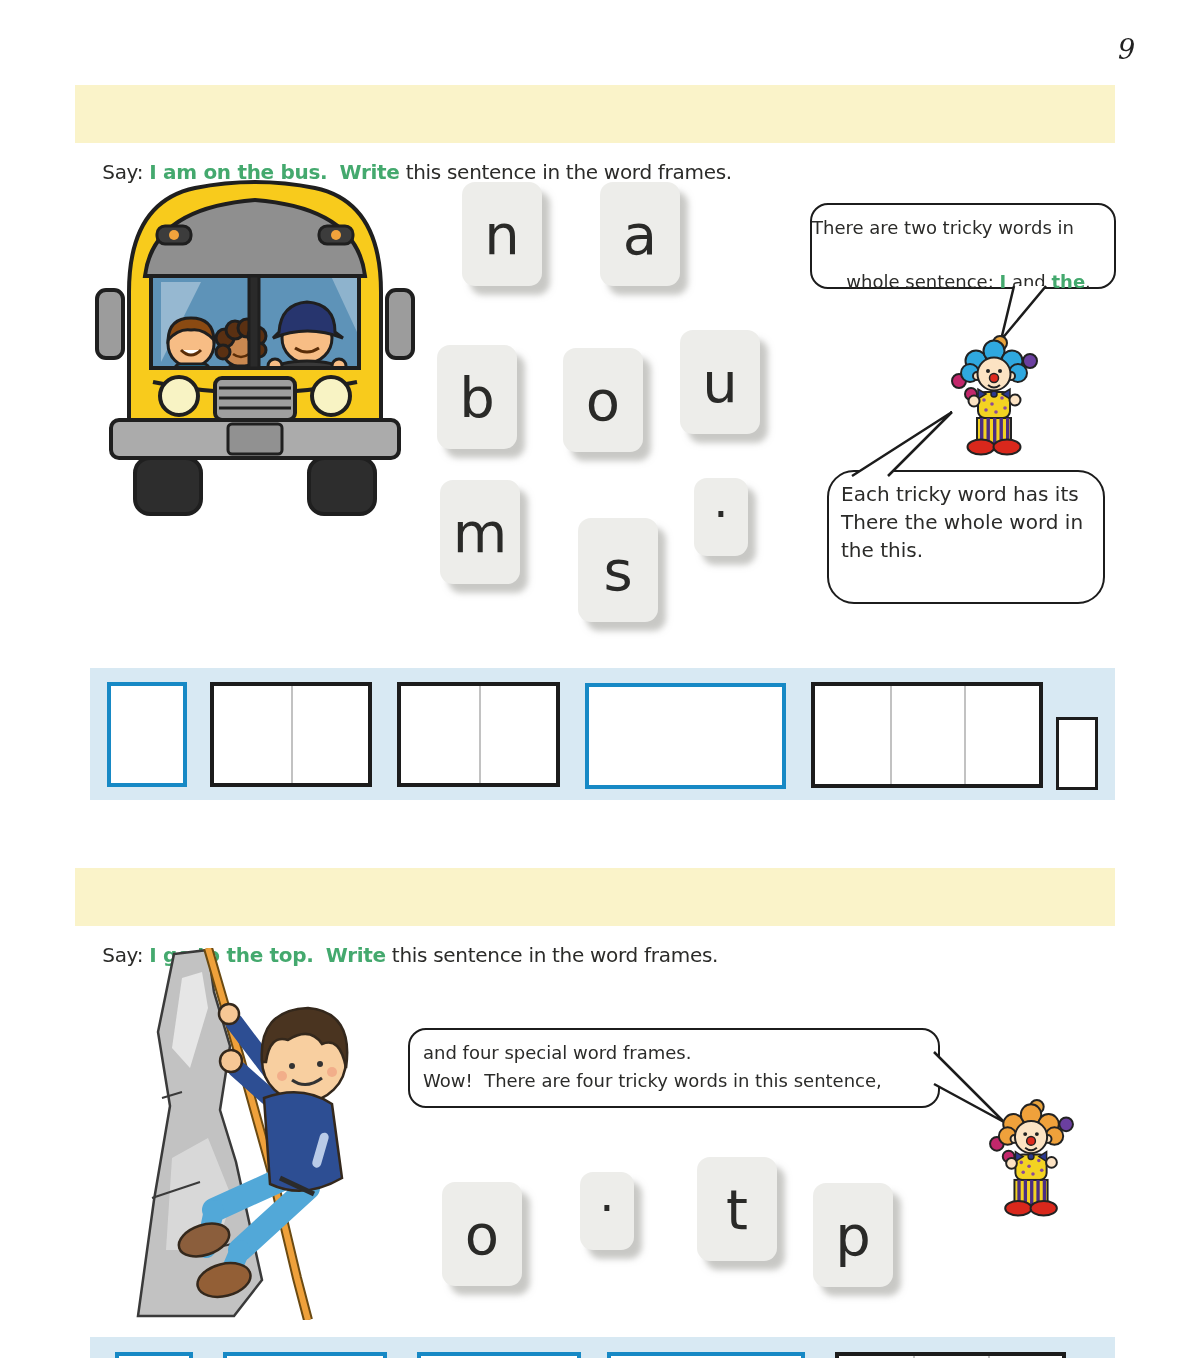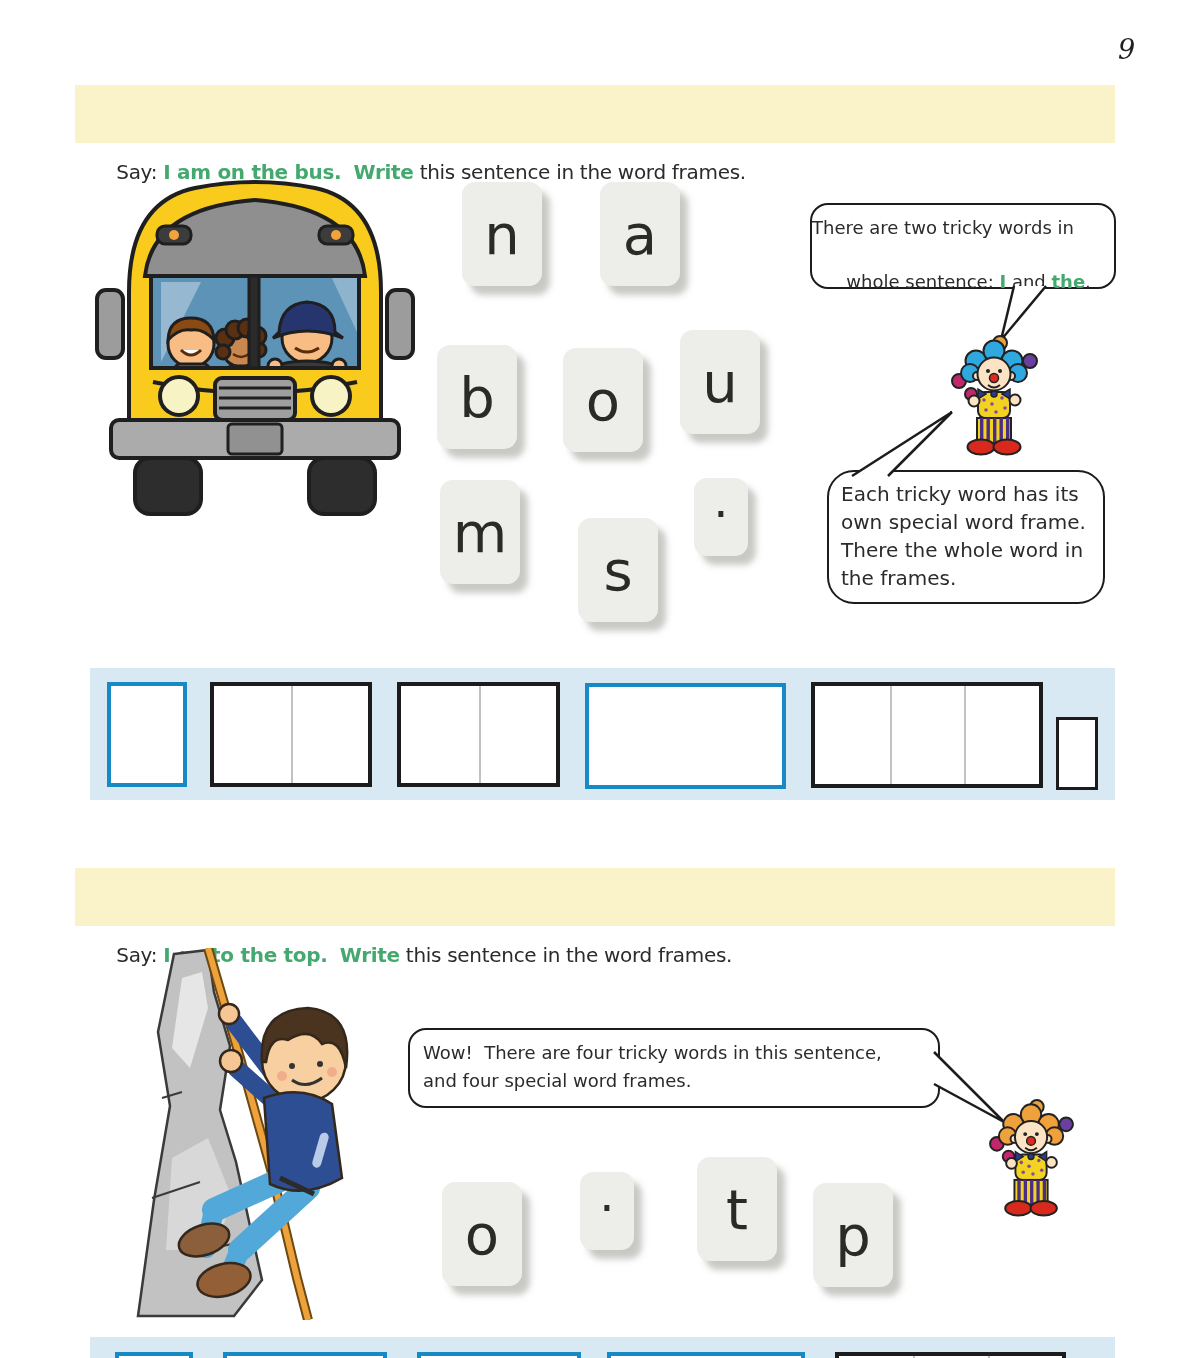--- a/index.html
+++ b/index.html
@@ -3,21 +3,21 @@
 <meta charset="utf-8">
 <style>
   html,body{margin:0;padding:0;background:#fff;}
   #page{position:relative;width:1200px;height:1358px;background:#ffffff;overflow:hidden;
         font-family:"DejaVu Sans",sans-serif;color:#2b2b29;}
 
   .page-number{position:absolute;left:1118px;top:34px;font-family:"DejaVu Serif",serif;
                font-style:italic;font-size:27px;color:#222;}
 
   .banner{position:absolute;left:75px;width:1040px;height:58px;background:#FAF3C9;
-          font-size:20px;line-height:58px;padding-left:17px;box-sizing:border-box;
+          font-size:20px;line-height:58px;padding-left:3px;box-sizing:border-box;
           white-space:pre;letter-spacing:-0.3px;}
   .banner span{white-space:pre;}
   #banner1{top:85px;} #banner2{top:868px;}
   .green{color:#44A96E;} .bold{font-weight:bold;}
 
   
   .tile{position:absolute;width:80px;height:104px;background:#EDEDEA;border-radius:13px;
         box-shadow:8px 9px 6px rgba(155,155,150,0.55);display:flex;align-items:center;
         justify-content:center;font-size:56px;color:#2a2a28;}
   .tile.small{width:54px;height:78px;font-size:48px;}
@@ -154,23 +154,22 @@
 
   <div class="bubble" id="bubble1">
     <div class="bline">There are two tricky words in</div>
     <div class="bline">
       <span>whole sentence: </span><span class="green bold">I</span><span> and </span><span class="green bold">the</span><span>.</span>
     </div>
   </div>
 
   <div class="bubble" id="bubble2">
     <div class="bline">Each tricky word has its</div>
-    <div class="bline">own special word frame.</div>
     <div class="bline">There the whole word in</div>
-    <div class="bline">the frames.</div>
+    <div class="bline">the this.</div>
   </div>
 
   <svg class="overlay" width="1200" height="1358" viewBox="0 0 1200 1358">
     <path d="M1014 286 L1001 340 L1046 286" fill="#ffffff" stroke="#1c1c1c" stroke-width="2.5"></path>
     <path d="M852 476 L952 412 L888 476" fill="#ffffff" stroke="#1c1c1c" stroke-width="2.5"></path>
     <path d="M934 1052 L1004 1122 L934 1084" fill="#ffffff" stroke="#1c1c1c" stroke-width="2.5"></path>
   </svg>
 
   <svg class="art" style="left:950px;top:334px;z-index:6;" width="90" height="122" viewBox="0 0 90 122">
     <g stroke="#222" stroke-width="2">
@@ -263,22 +262,22 @@
       <path d="M180 132 Q194 142 210 130" fill="none" stroke="#333" stroke-width="3"></path>
       <circle cx="170" cy="128" r="5" fill="#F0A080" stroke="none" opacity="0.7"></circle>
       <circle cx="220" cy="124" r="5" fill="#F0A080" stroke="none" opacity="0.7"></circle>
       <path d="M152 150 Q190 136 220 156 L230 230 Q192 252 158 236 Z" fill="#2D4E93"></path>
       <rect x="204" y="184" width="9" height="36" rx="4.5" fill="#B9CBE8" stroke="none" transform="rotate(16 208 202)"></rect>
       <path d="M168 230 L202 246" stroke="#2b2b2b" stroke-width="5"></path>
     </g>
   </svg>
 
   <div class="bubble" id="bubble3">
+    <div class="bline">and four special word frames.</div>
     <div class="bline">Wow!  There are four tricky words in this sentence,</div>
-    <div class="bline">and four special word frames.</div>
   </div>
 
   <svg class="art" style="left:988px;top:1098px;z-index:6;" width="88" height="119" viewBox="0 0 90 122">
     <g stroke="#222" stroke-width="2">
       <circle cx="50" cy="9" r="7" fill="#E8A33D"></circle>
       <circle cx="80" cy="27" r="7" fill="#6B3FA0"></circle>
       <circle cx="9" cy="47" r="7" fill="#C2276B"></circle>
       <g fill="#EFA13B">
         <circle cx="26" cy="27" r="10.5"></circle>
           <circle cx="44" cy="17" r="10.5"></circle>

